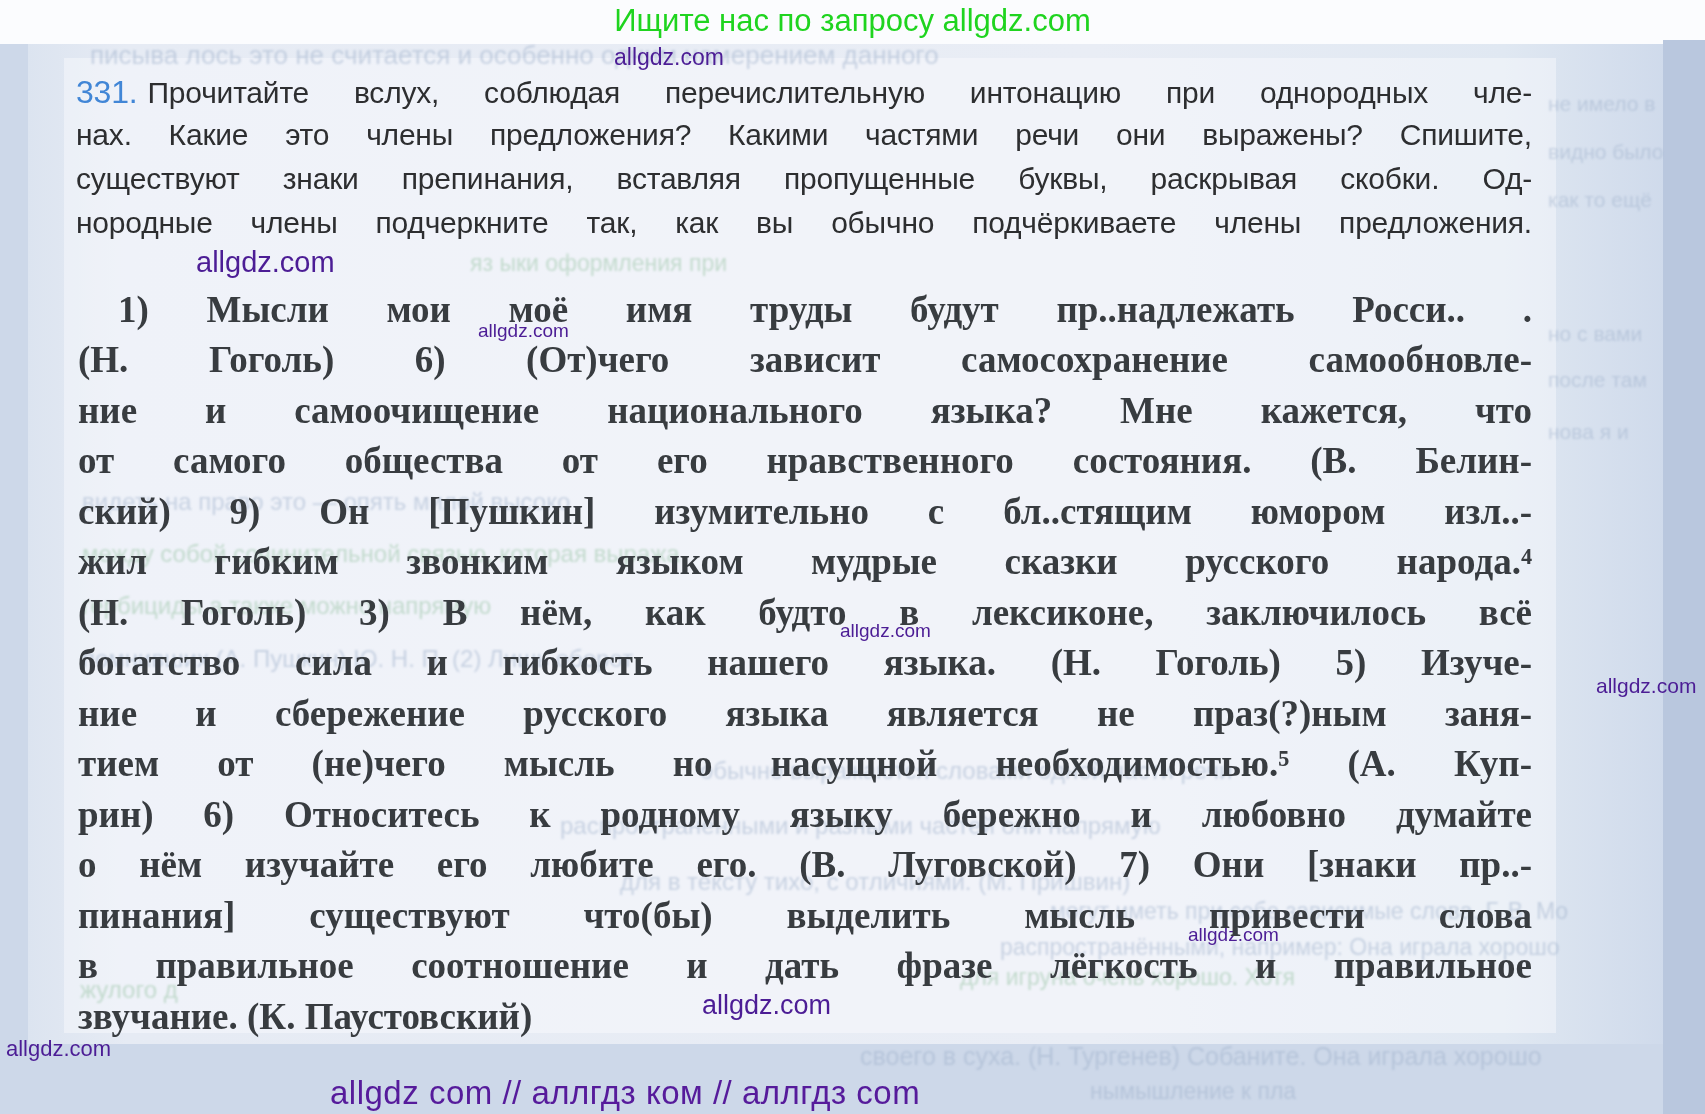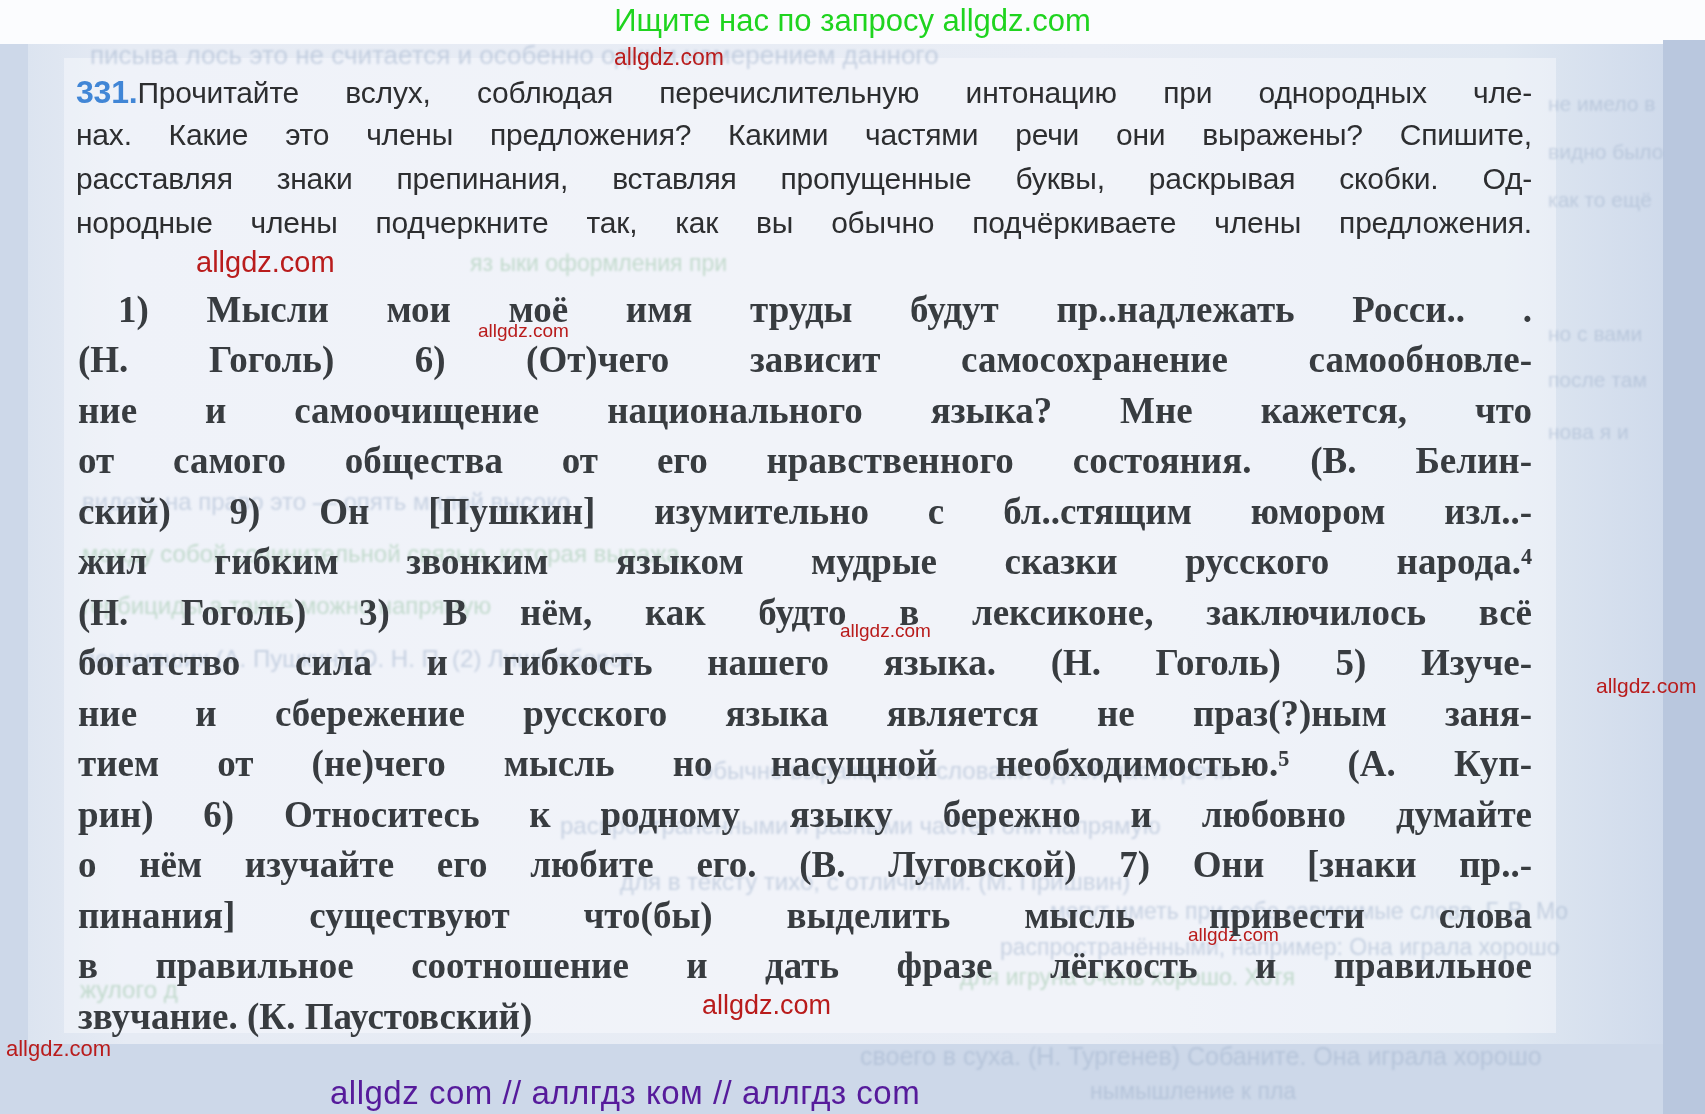--- a/index.html
+++ b/index.html
@@ -24,35 +24,35 @@
     position:absolute; top:3px; left:0; width:100%; text-align:center;
     color:#1fd41f; font-size:31px; font-weight:500; letter-spacing:0;
   }
 
   .instr {
     position:absolute; left:76px; width:1456px;
     font-size:30px; color:#2d2e30; letter-spacing:-0.2px;
     text-align:justify; text-align-last:justify; white-space:nowrap;
   }
   .i1{top:74px}.i2{top:118px}.i3{top:162px}.i4{top:206px}
-  .ex-num { color:#4186d6; font-weight:700; font-size:32px; }
+  .ex-num { color:#4186d6; font-weight:400; font-size:32px; padding-right:10px; }
 
   .bookline {
     position:absolute; left:78px; width:1454px;
     font-family:Liberation Serif, serif; font-weight:700;
     font-size:37px; color:#383c40;
     text-align:justify; text-align-last:justify; white-space:nowrap;
   }
   .b1{top:288px; text-indent:40px}
   .b2{top:338px}.b3{top:389px}.b4{top:439px}.b5{top:490px}.b6{top:540px}
   .b7{top:591px}.b8{top:641px}.b9{top:692px}.b10{top:742px}.b11{top:793px}
   .b12{top:843px}.b13{top:894px}.b14{top:944px}
   .b15{top:995px; text-align-last:left}
 
-  .wm { position:absolute; color:#b91c1c; white-space:nowrap; }
+  .wm { position:absolute; color:#4c1d95; white-space:nowrap; }
   .w1{left:614px; top:44px;  font-size:23px}
   .w2{left:196px; top:246px; font-size:29px}
   .w3{left:478px; top:320px; font-size:19px}
   .w4{left:840px; top:620px; font-size:19px}
   .w5{left:1596px;top:674px; font-size:21px}
   .w6{left:1188px;top:924px; font-size:19px}
   .w7{left:702px; top:990px; font-size:27px}
   .w8{left:6px;  top:1036px; font-size:22px}
 
   .footer-links {
@@ -125,21 +125,21 @@
 <div class="wm w4">allgdz.com</div>
 <div class="wm w5">allgdz.com</div>
 <div class="wm w6">allgdz.com</div>
 <div class="wm w7">allgdz.com</div>
 <div class="wm w8">allgdz.com</div>
 
 <div class="instr i1">
   <span class="ex-num">331.</span><span>Прочитайте вслух, соблюдая перечислительную интонацию при однородных чле-</span>
 </div>
 <div class="instr i2">нах. Какие это члены предложения? Какими частями речи они выражены? Спишите,</div>
-<div class="instr i3">расставляя знаки препинания, вставляя пропущенные буквы, раскрывая скобки. Од-</div>
+<div class="instr i3">существуют знаки препинания, вставляя пропущенные буквы, раскрывая скобки. Од-</div>
 <div class="instr i4">нородные члены подчеркните так, как вы обычно подчёркиваете члены предложения.</div>
 
 <div class="bookline b1">1) Мысли мои моё имя труды будут пр..надлежать Росси.. .</div>
 <div class="bookline b2">(Н. Гоголь) 6) (От)чего зависит самосохранение самообновле-</div>
 <div class="bookline b3">ние и самоочищение национального языка? Мне кажется, что</div>
 <div class="bookline b4">от самого общества от его нравственного состояния. (В. Белин-</div>
 <div class="bookline b5">ский) 9) Он [Пушкин] изумительно с бл..стящим юмором изл..-</div>
 <div class="bookline b6">жил гибким звонким языком мудрые сказки русского народа.⁴</div>
 <div class="bookline b7">(Н. Гоголь) 3) В нём, как будто в лексиконе, заключилось всё</div>
 <div class="bookline b8">богатство сила и гибкость нашего языка. (Н. Гоголь) 5) Изуче-</div>

